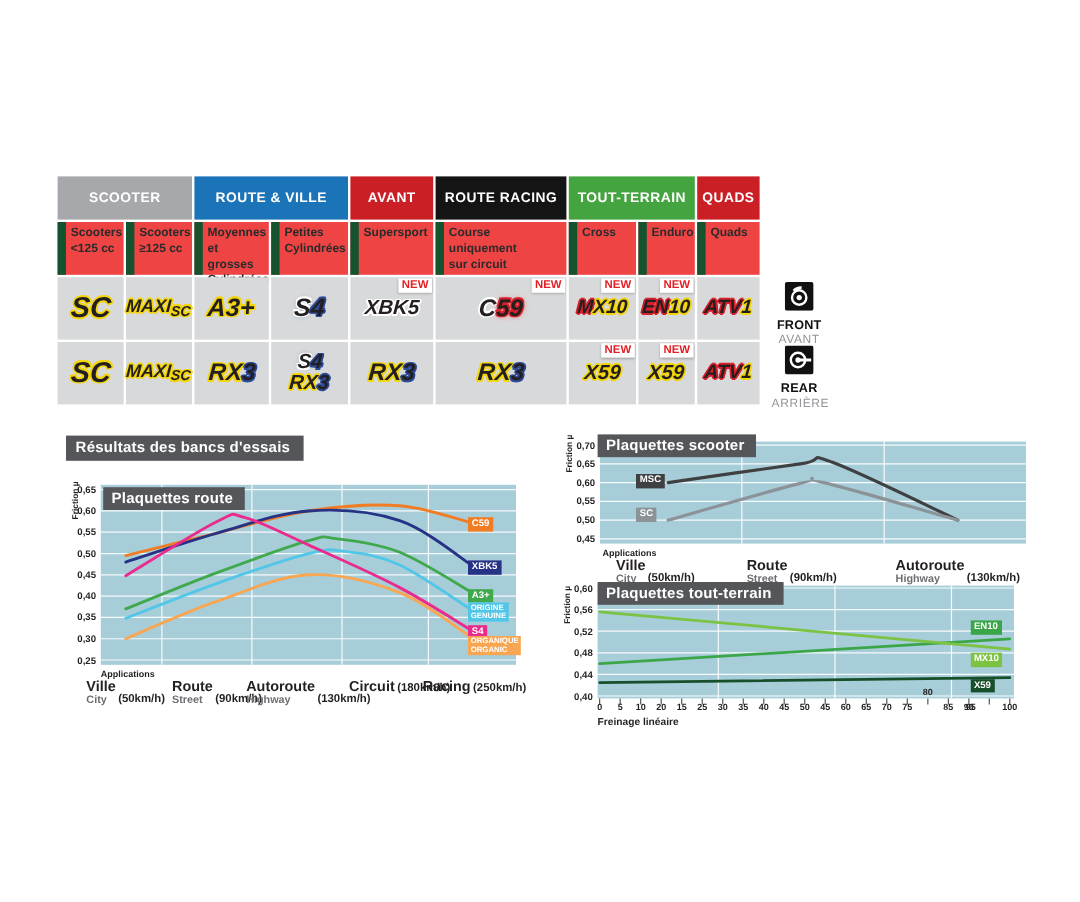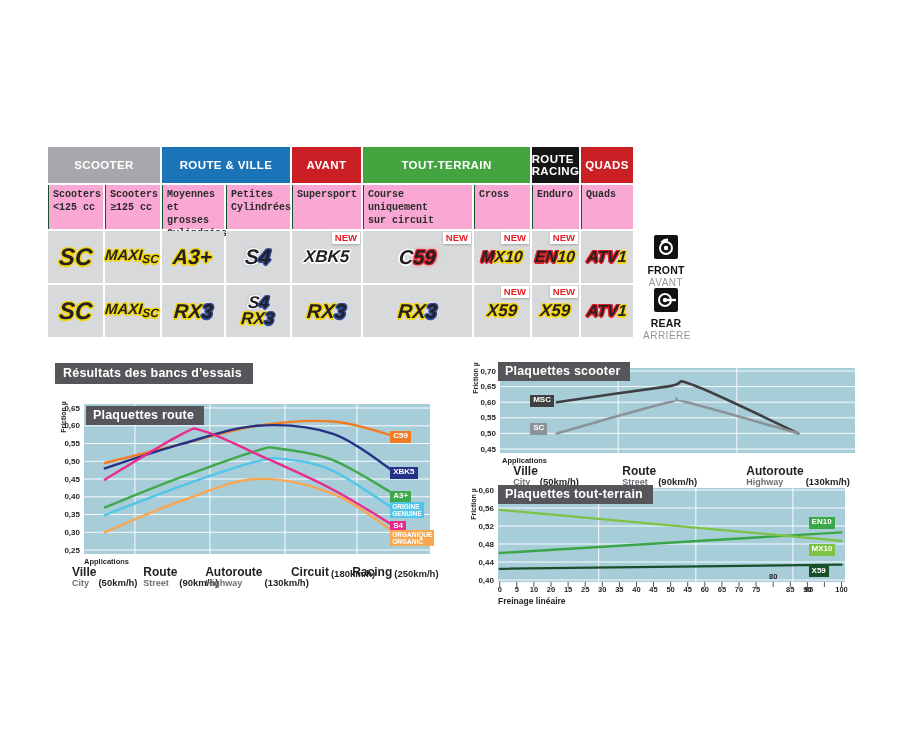--- a/index.html
+++ b/index.html
@@ -4,22 +4,22 @@
 <style>
   html,body{margin:0;padding:0;background:#fff;}
   #page{position:relative;width:900px;height:752px;background:#fff;overflow:hidden;
         font-family:"Liberation Sans",sans-serif;color:#231f20;}
   [data-name]{box-sizing:border-box;}
 
   
   #cat-table{position:absolute;left:48px;top:147px;display:grid;gap:2px;background:#fff;}
   .grp{display:flex;align-items:center;justify-content:center;color:#fff;font-weight:bold;
        font-size:11.5px;letter-spacing:.4px;}
-  .subcell{background:#f9a8d4;font-weight:bold;font-size:10px;line-height:1.3;padding:3px 2px 2px 4px;
-           white-space:pre-line;color:#2b2b2b;border-left:1px solid #14532d;font-family:Liberation Mono, monospace;}
+  .subcell{background:#ef4444;font-weight:bold;font-size:10px;line-height:1.3;padding:3px 2px 2px 4px;
+           white-space:pre-line;color:#2b2b2b;border-left:7px solid #14532d;}
   .subcell:first-child{border-left:none;}
   .logo-cell{position:relative;background:#d8d9da;display:flex;flex-direction:column;
              align-items:center;justify-content:center;overflow:visible;}
   .new-badge{position:absolute;top:1px;right:1px;background:#fff;color:#e31e24;font-weight:bold;
              font-size:9.5px;padding:0 3px 1px 3px;box-shadow:0 1px 2px rgba(0,0,0,.25);z-index:3;}
   .lg{font-style:italic;font-weight:bold;line-height:.92;white-space:nowrap;transform:skewX(-4deg);}
   .pt{display:inline-block;}
   .sub{vertical-align:-3px;}
   
   .oy{text-shadow:-1px -1px 0 #f2d50c,1px -1px 0 #f2d50c,-1px 1px 0 #f2d50c,1px 1px 0 #f2d50c,-1.5px 0 0 #f2d50c,1.5px 0 0 #f2d50c,0 -1.5px 0 #f2d50c,0 1.5px 0 #f2d50c;}
@@ -60,22 +60,22 @@
 </style>
 </head>
 <body>
 
 <div id="page" data-name="brochure-page">
 
   <div id="cat-table" data-name="category-table" style="grid-template-columns: 55px 55px 62px 64px 69px 109px 56px 47px 52px; grid-template-rows: 36px 44px 52px 52px;">
       <div class="grp" data-name="group-header-scooter" style="background: rgb(166, 168, 171); grid-column: span 2;">SCOOTER</div>
       <div class="grp" data-name="group-header-route-ville" style="background: rgb(27, 116, 184); grid-column: span 2;">ROUTE &amp; VILLE</div>
       <div class="grp" data-name="group-header-sport" style="background: rgb(203, 31, 38); grid-column: span 1;">AVANT</div>
+      <div class="grp" data-name="group-header-route-racing" style="background: rgb(20, 20, 20); grid-column: span 1;">ROUTE RACING</div>
       <div class="grp" data-name="group-header-tout-terrain" style="background: rgb(67, 164, 64); grid-column: span 2;">TOUT-TERRAIN</div>
-      <div class="grp" data-name="group-header-route-racing" style="background: rgb(20, 20, 20); grid-column: span 1;">ROUTE RACING</div>
       <div class="grp" data-name="group-header-quads" style="background: rgb(203, 31, 38); grid-column: span 1;">QUADS</div>
       <div class="subcell" data-name="subheader-scooter-lt125">Scooters
 &lt;125 cc</div>
       <div class="subcell" data-name="subheader-scooter-ge125">Scooters
 ≥125 cc</div>
       <div class="subcell" data-name="subheader-moyennes-cylindrees">Moyennes
 et grosses
 Cylindrées</div>
       <div class="subcell" data-name="subheader-petites-cylindrees">Petites
 Cylindrées</div>

